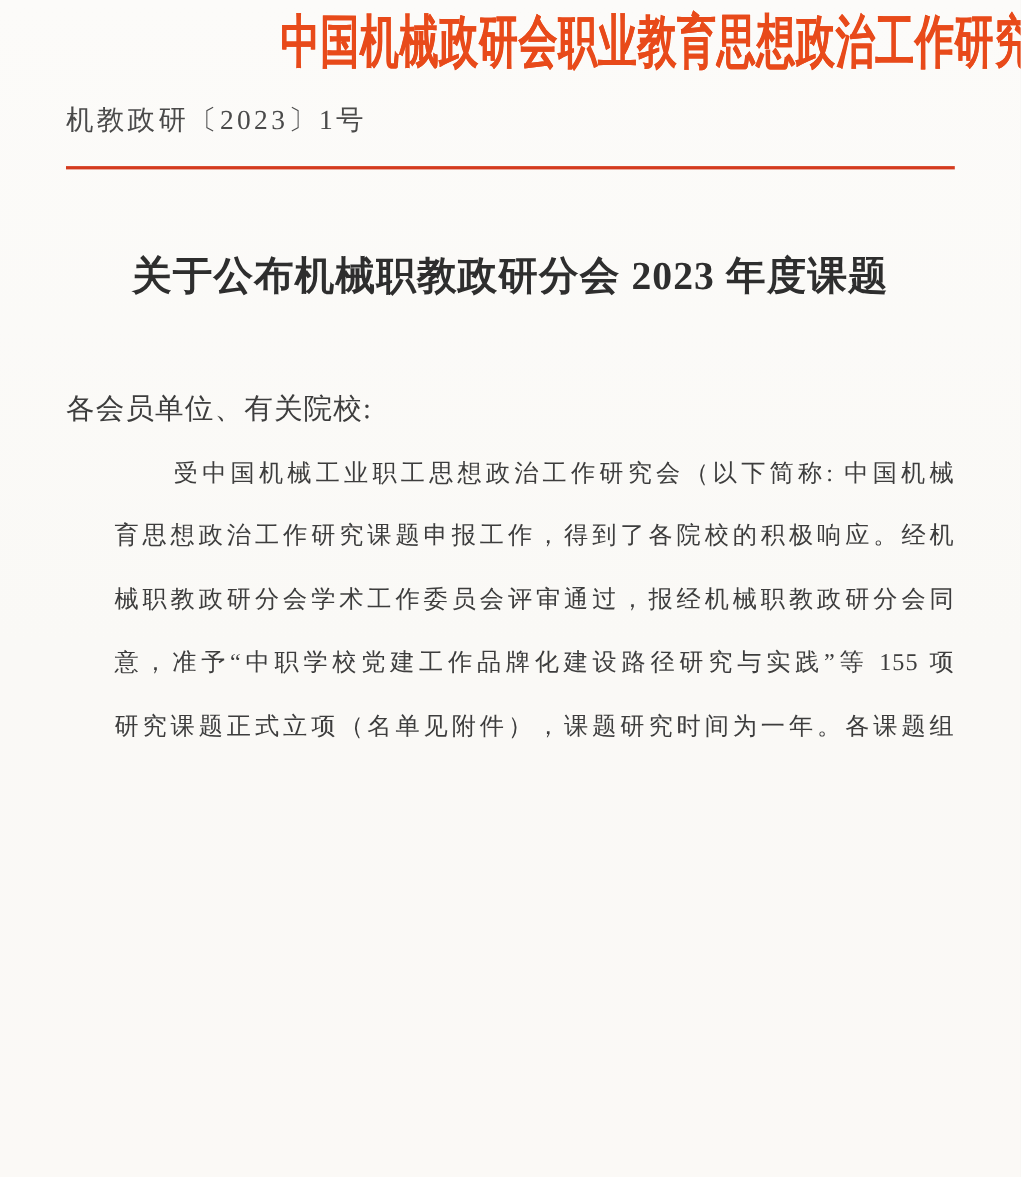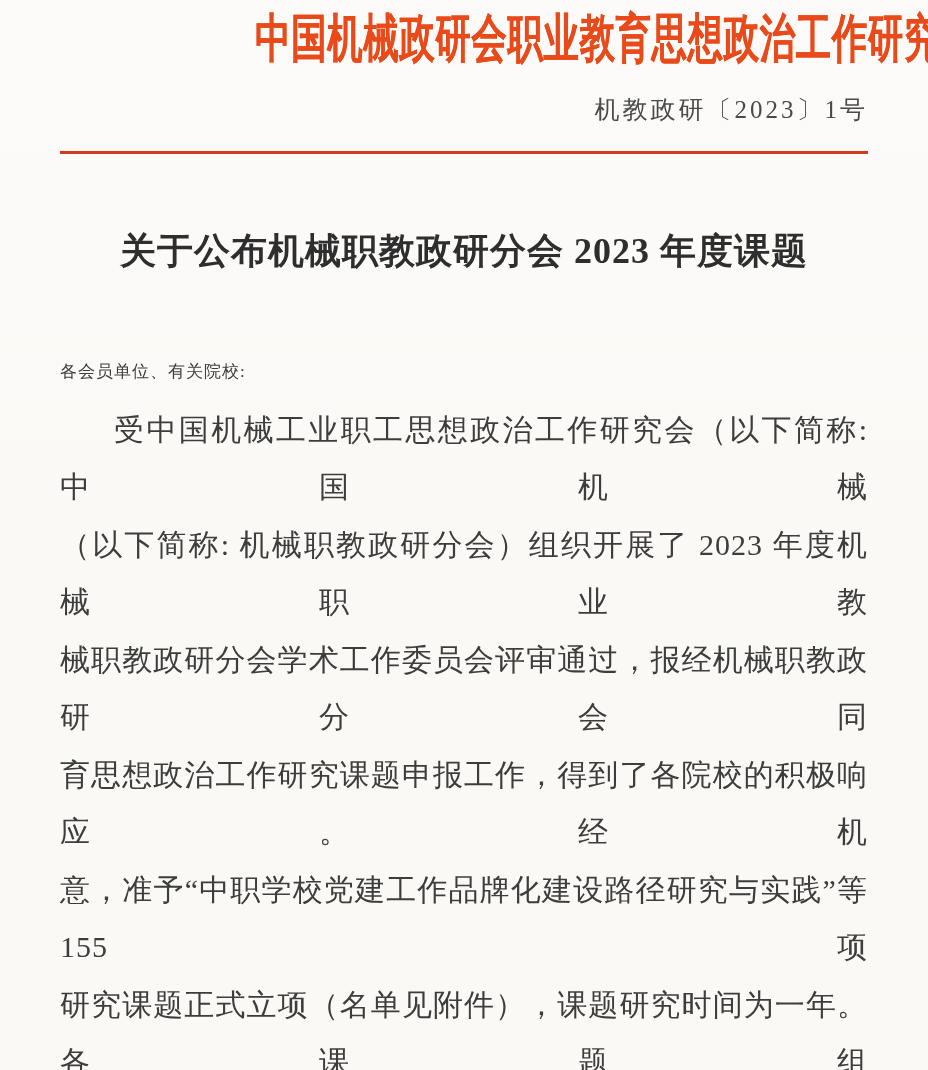--- a/index.html
+++ b/index.html
@@ -36,21 +36,21 @@
     font-weight: 700;
     letter-spacing: 1px;
     color: #e84a1a;
     text-shadow: 0.5px 0 0 #e84a1a;
   }
   
   .doc-number {
     margin-top: 24px;
     height: 36px;
     line-height: 36px;
-    text-align: right;
+    text-align: left;
     font-size: 25px;
     letter-spacing: 3px;
     color: #4a4a4a;
   }
   
   .red-rule {
     margin-top: 23px;
     height: 3px;
     width: 100%;
     background: #d43b1e;
@@ -63,30 +63,31 @@
     font-size: 36px;
     font-weight: 700;
     line-height: 51px;
     color: #2e2e2e;
     letter-spacing: 1px;
   }
   .title-line { display: block; }
   
   .salutation {
     margin: 66px 0 0 0;
-    font-size: 17px;
+    font-size: 26px;
     line-height: 57.5px;
     letter-spacing: 1px;
   }
   .para { margin: 0; }
   .line {
-    font-size: 30px;
+    font-size: 22px;
     line-height: 57.5px;
     letter-spacing: 1px;
     color: #3d3d3d;
+    margin-left: 44px;
   }
   .line.justify {
     text-align: justify;
     text-align-last: justify;
   }
   .line.indent { text-indent: 54px; }
 </style>
 </head>
 <body>
 
@@ -101,21 +102,20 @@
   <div class="red-rule"></div>
 
   <h1 class="title">
     <span class="title-line">关于公布机械职教政研分会 2023 年度课题</span>
   </h1>
 
   <p class="salutation">各会员单位、有关院校:</p>
 
   <div class="para">
     <div class="line indent justify">受中国机械工业职工思想政治工作研究会（以下简称: 中国机械</div>
-    <div class="line justify">（以下简称: 机械职教政研分会）组织开展了 2023 年度机械职业教</div>
+    <div class="line justify">育思想政治工作研究课题申报工作，得到了各院校的积极响应。经机</div>
     <div class="line justify">械职教政研分会学术工作委员会评审通过，报经机械职教政研分会同</div>
-    <div class="line justify">育思想政治工作研究课题申报工作，得到了各院校的积极响应。经机</div>
     <div class="line justify">意，准予“中职学校党建工作品牌化建设路径研究与实践”等 155 项</div>
     <div class="line justify">研究课题正式立项（名单见附件），课题研究时间为一年。各课题组</div>
 
   </div>
 
 </div>
 
 </body></html>

